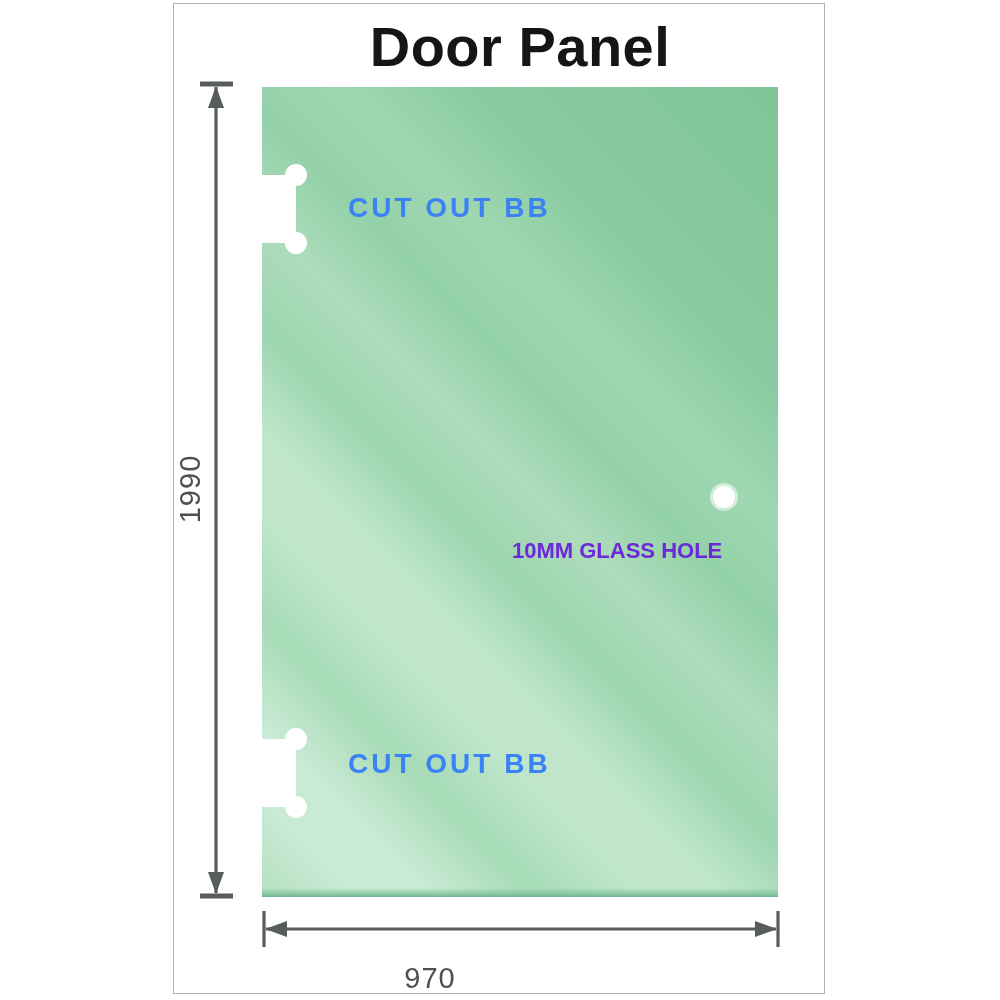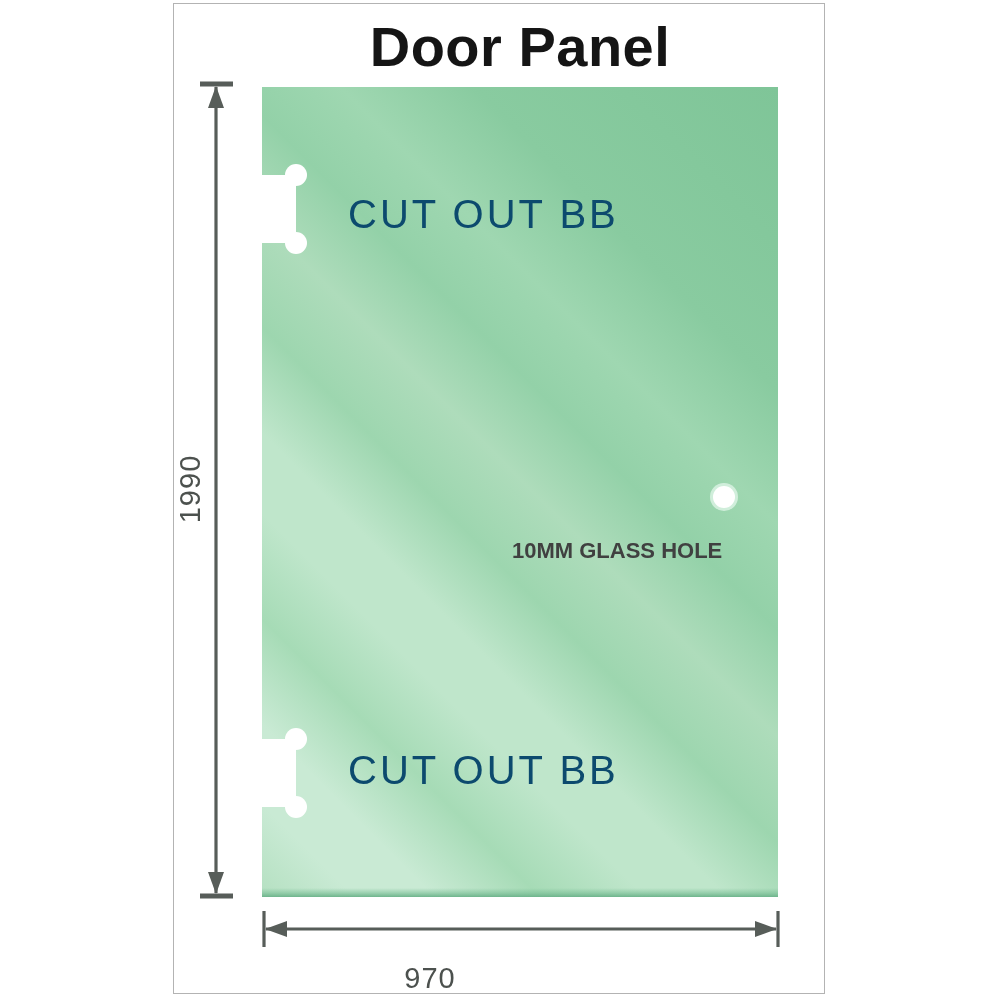--- a/index.html
+++ b/index.html
@@ -66,44 +66,44 @@
     position: absolute;
     left: 252px;
     width: 60px; height: 112px;
   }
   .cutout-top    { top: 153px; }
   .cutout-bottom { top: 717px; }
   .cutout-label {
     position: absolute;
     left: 348px;
     width: 260px;
-    font-size: 40px;
+    font-size: 28px;
     letter-spacing: 3px;
-    color: #0c4a6e;
-    font-weight: 400;
+    color: #3b82f6;
+    font-weight: 700;
     white-space: nowrap;
   }
   .cutout-label-top    { top: 192px; }
   .cutout-label-bottom { top: 748px; }
   .glass-hole {
     position: absolute;
     left: 713px; top: 486px;
     width: 22px; height: 22px;
     border-radius: 50%;
     background: #ffffff;
     box-shadow: 0 0 0 3px rgba(226,246,234,0.75);
   }
   .glass-hole-label {
     position: absolute;
     left: 512px; top: 538px;
     width: 200px;
     text-align: center;
     font-size: 22px;
     font-weight: 700;
-    color: #404040;
+    color: #6d28d9;
     white-space: nowrap;
   }
   .vdim {
     position: absolute;
     left: 196px; top: 77px;
     width: 40px; height: 828px;
   }
   .hdim {
     position: absolute;
     left: 256px; top: 907px;

